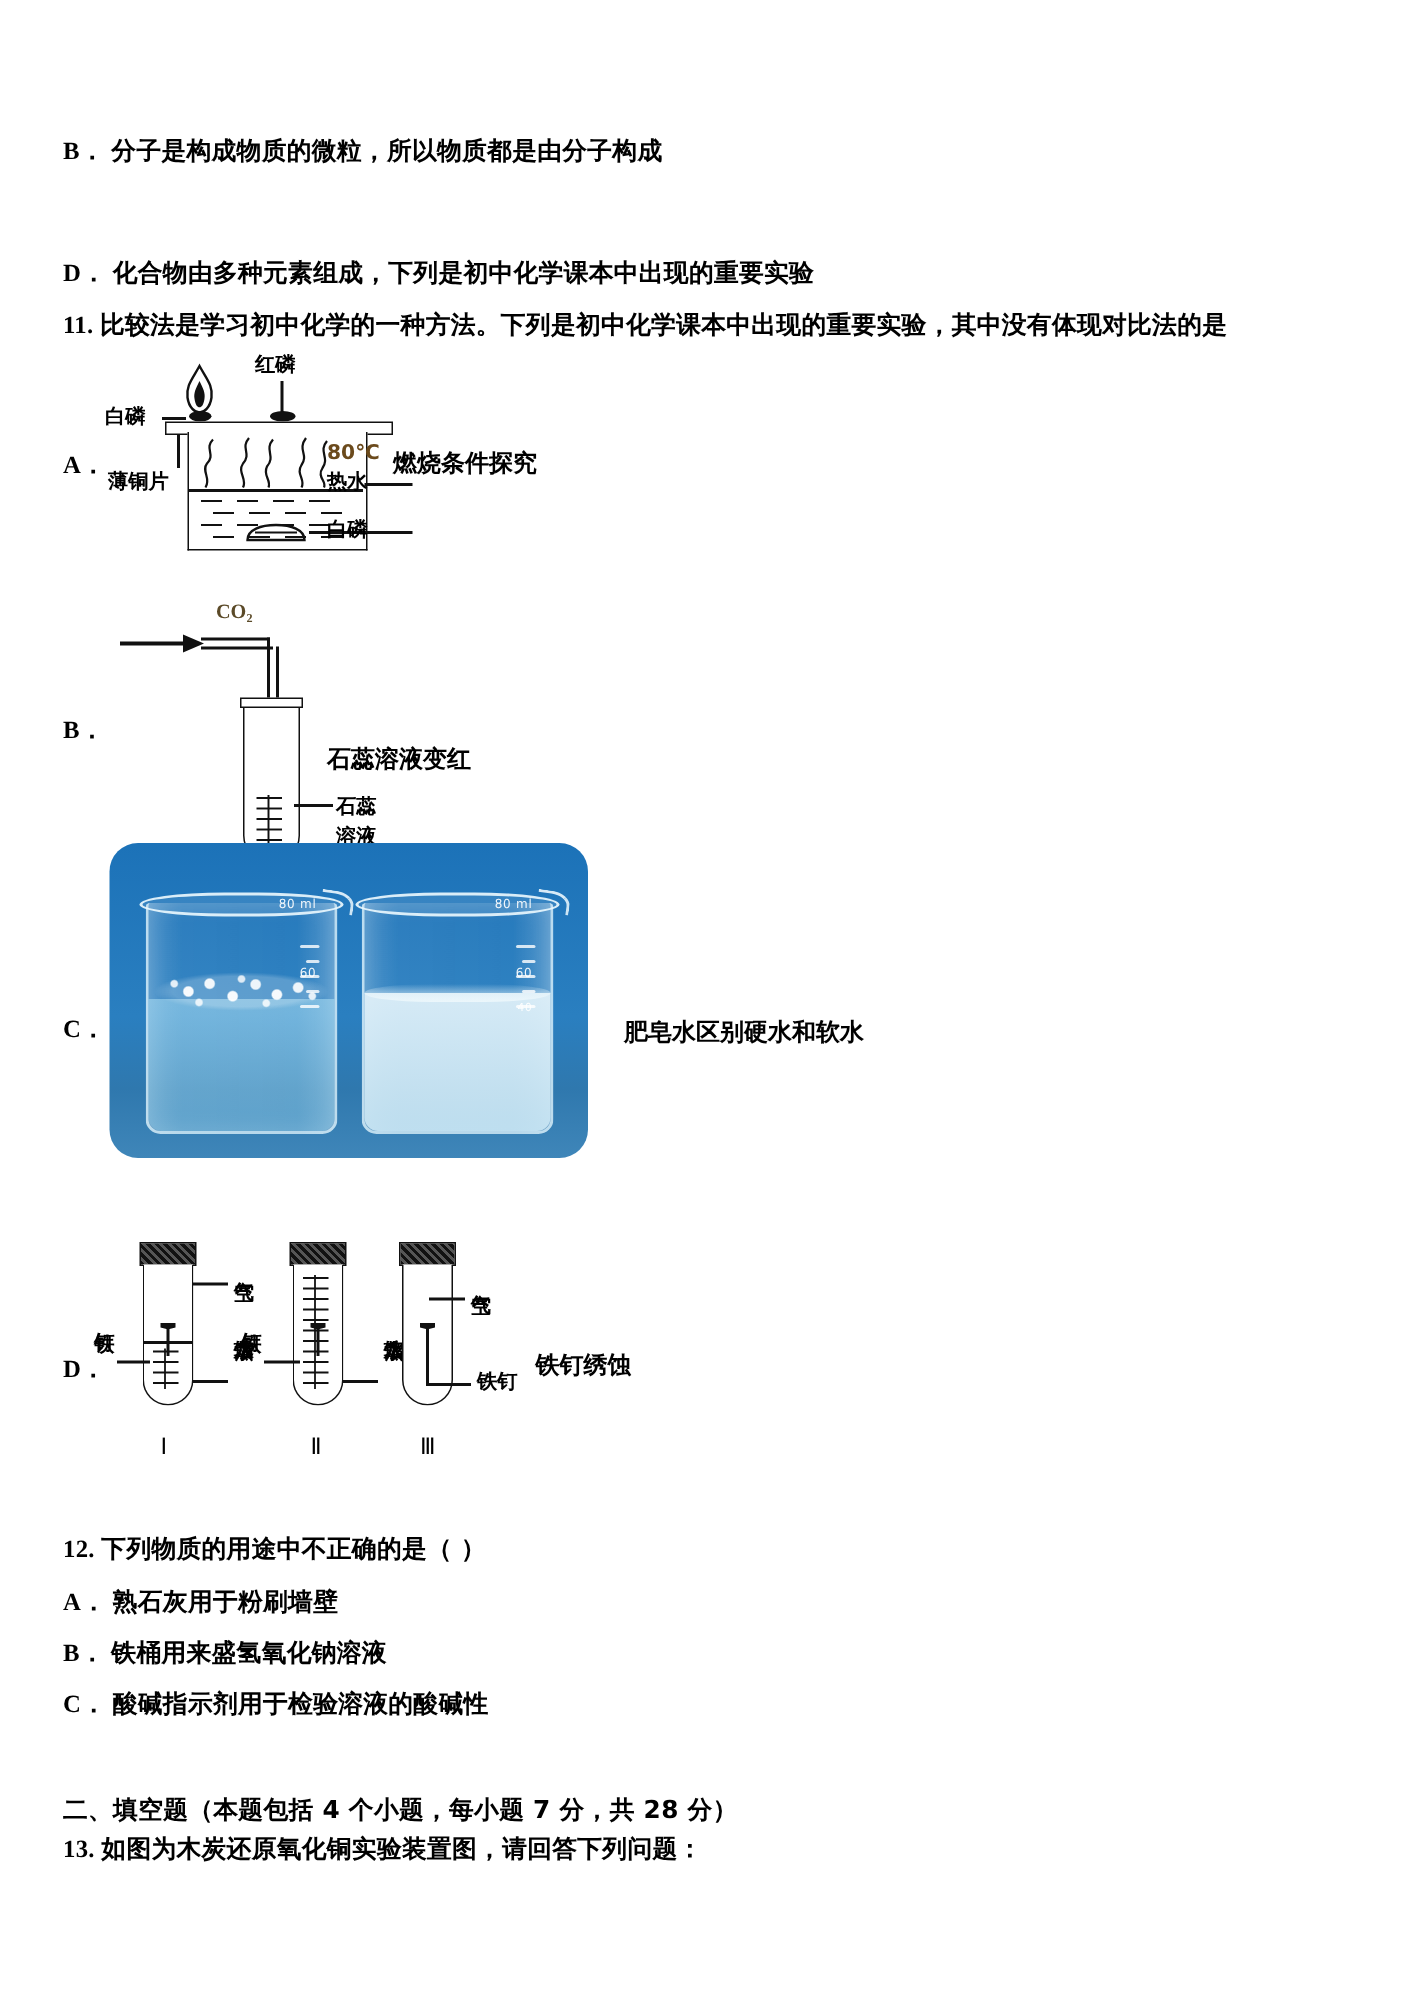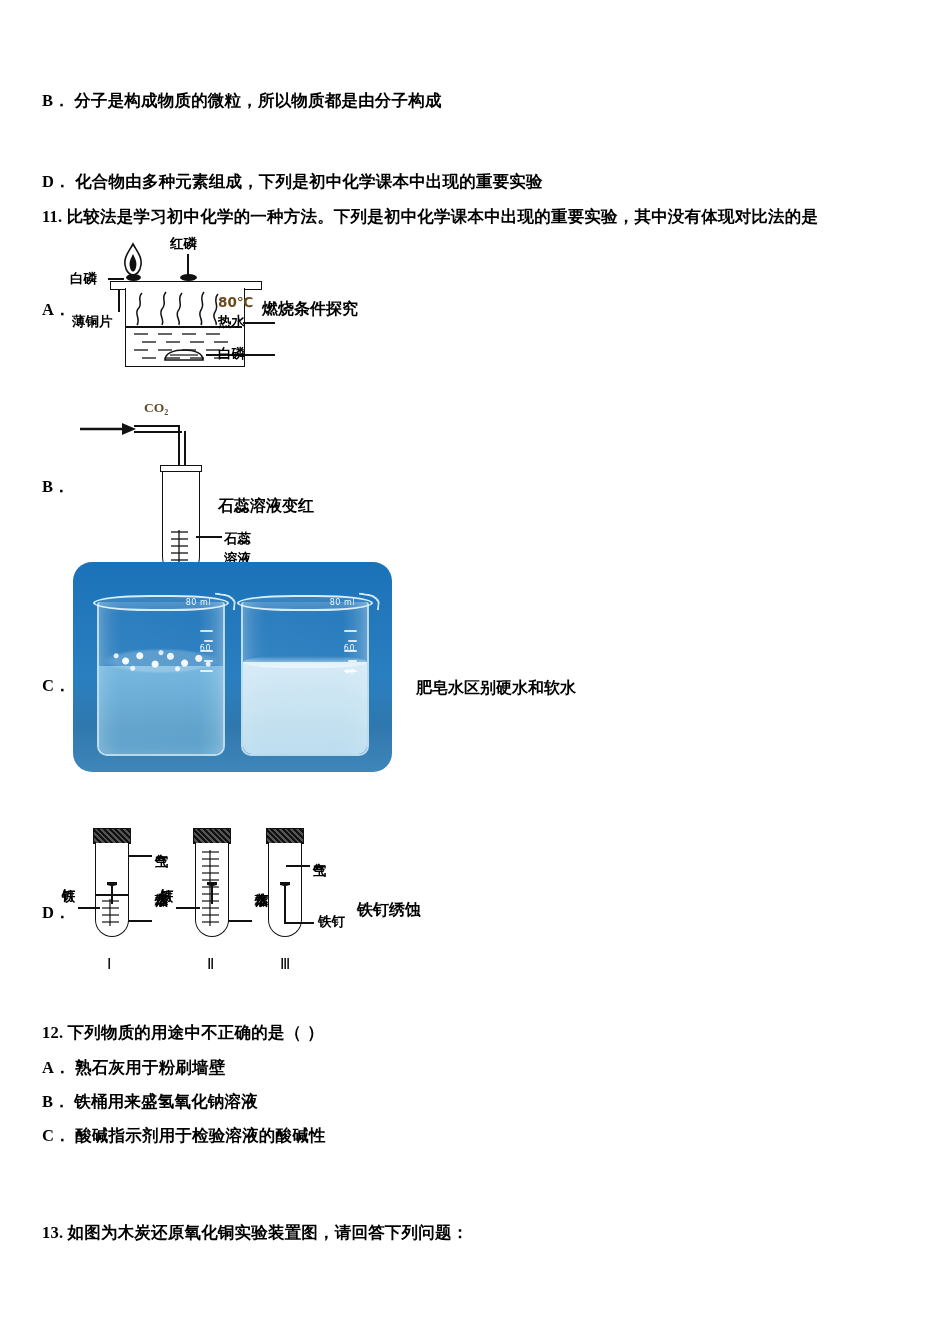--- a/index.html
+++ b/index.html
@@ -468,19 +468,20 @@
     <span class="opt-letter">B．</span>
     <span class="cn">铁桶用来盛氢氧化钠溶液</span>
   </div>
 
   <div class="qline" style="left:42px; top:1125px;">
     <span class="opt-letter">C．</span>
     <span class="cn">酸碱指示剂用于检验溶液的酸碱性</span>
   </div>
 
 
+  <div class="qline cn" style="left:42px; top:1196px;">二、填空题（本题包括 4 个小题，每小题 7 分，共 28 分）</div>
 
   <div class="qline" style="left:42px; top:1222px;">
     <span class="stem">13.</span>
     <span class="cn">如图为木炭还原氧化铜实验装置图，请回答下列问题：</span>
   </div>
 
 </div>
 
 </body></html>

